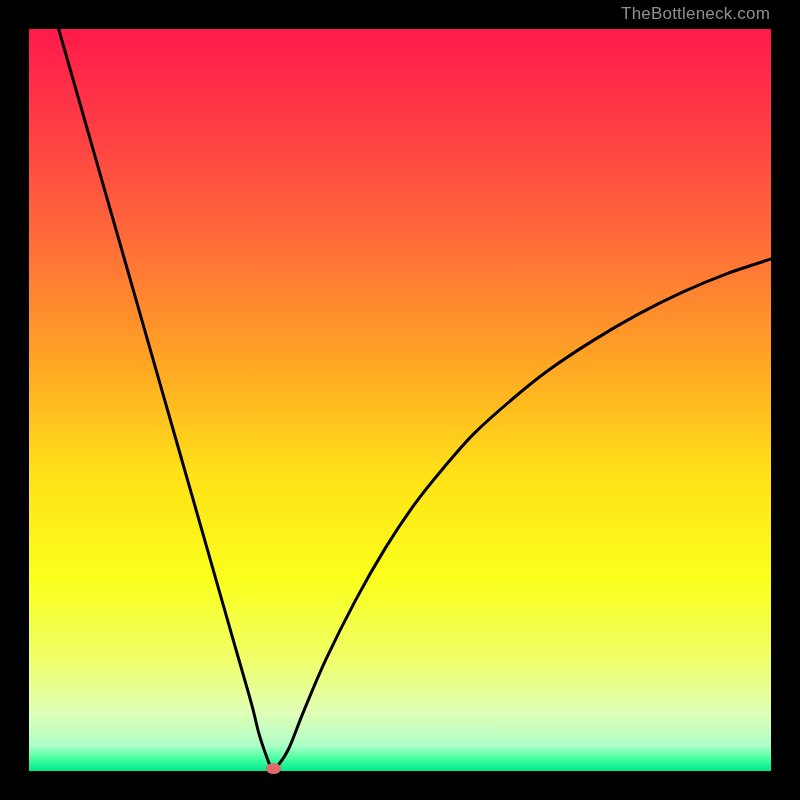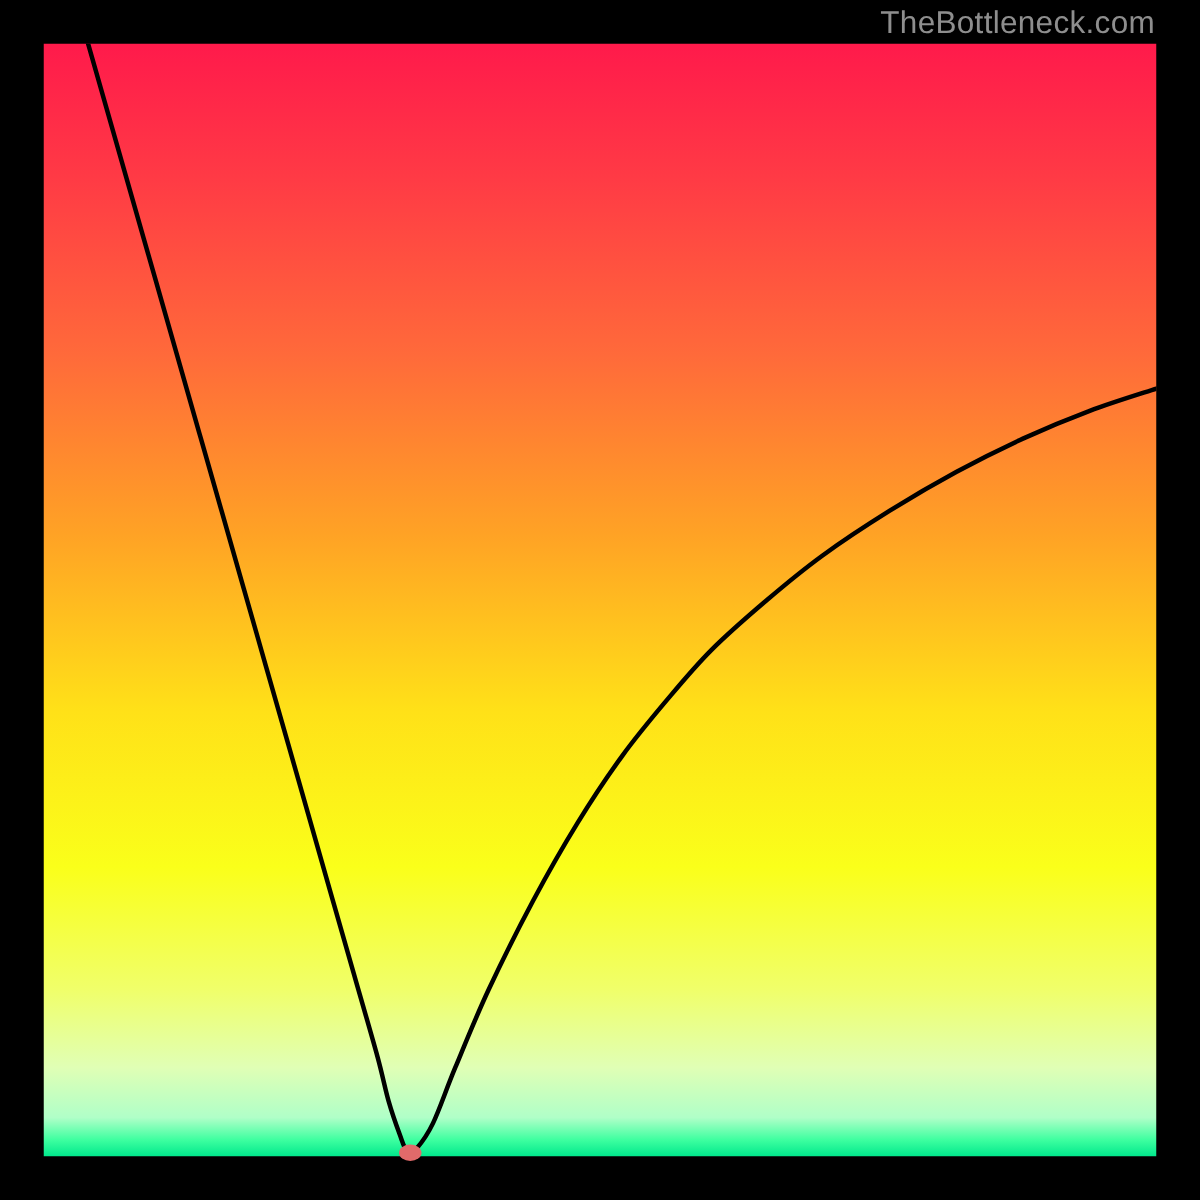--- a/index.html
+++ b/index.html
@@ -23,21 +23,21 @@
     left: 0;
     top: 0;
     width: 742px;
     height: 742px;
   }
   .watermark {
     position: absolute;
     top: 4px;
     right: 30px;
     font-family: Arial, Helvetica, sans-serif;
-    font-size: 21px;
+    font-size: 17px;
     color: #8e8e8e;
     font-weight: 500;
     letter-spacing: 0.2px;
   }
   .marker {
     position: absolute;
     background: #e16a6a;
     border-radius: 50%;
   }
 </style>

